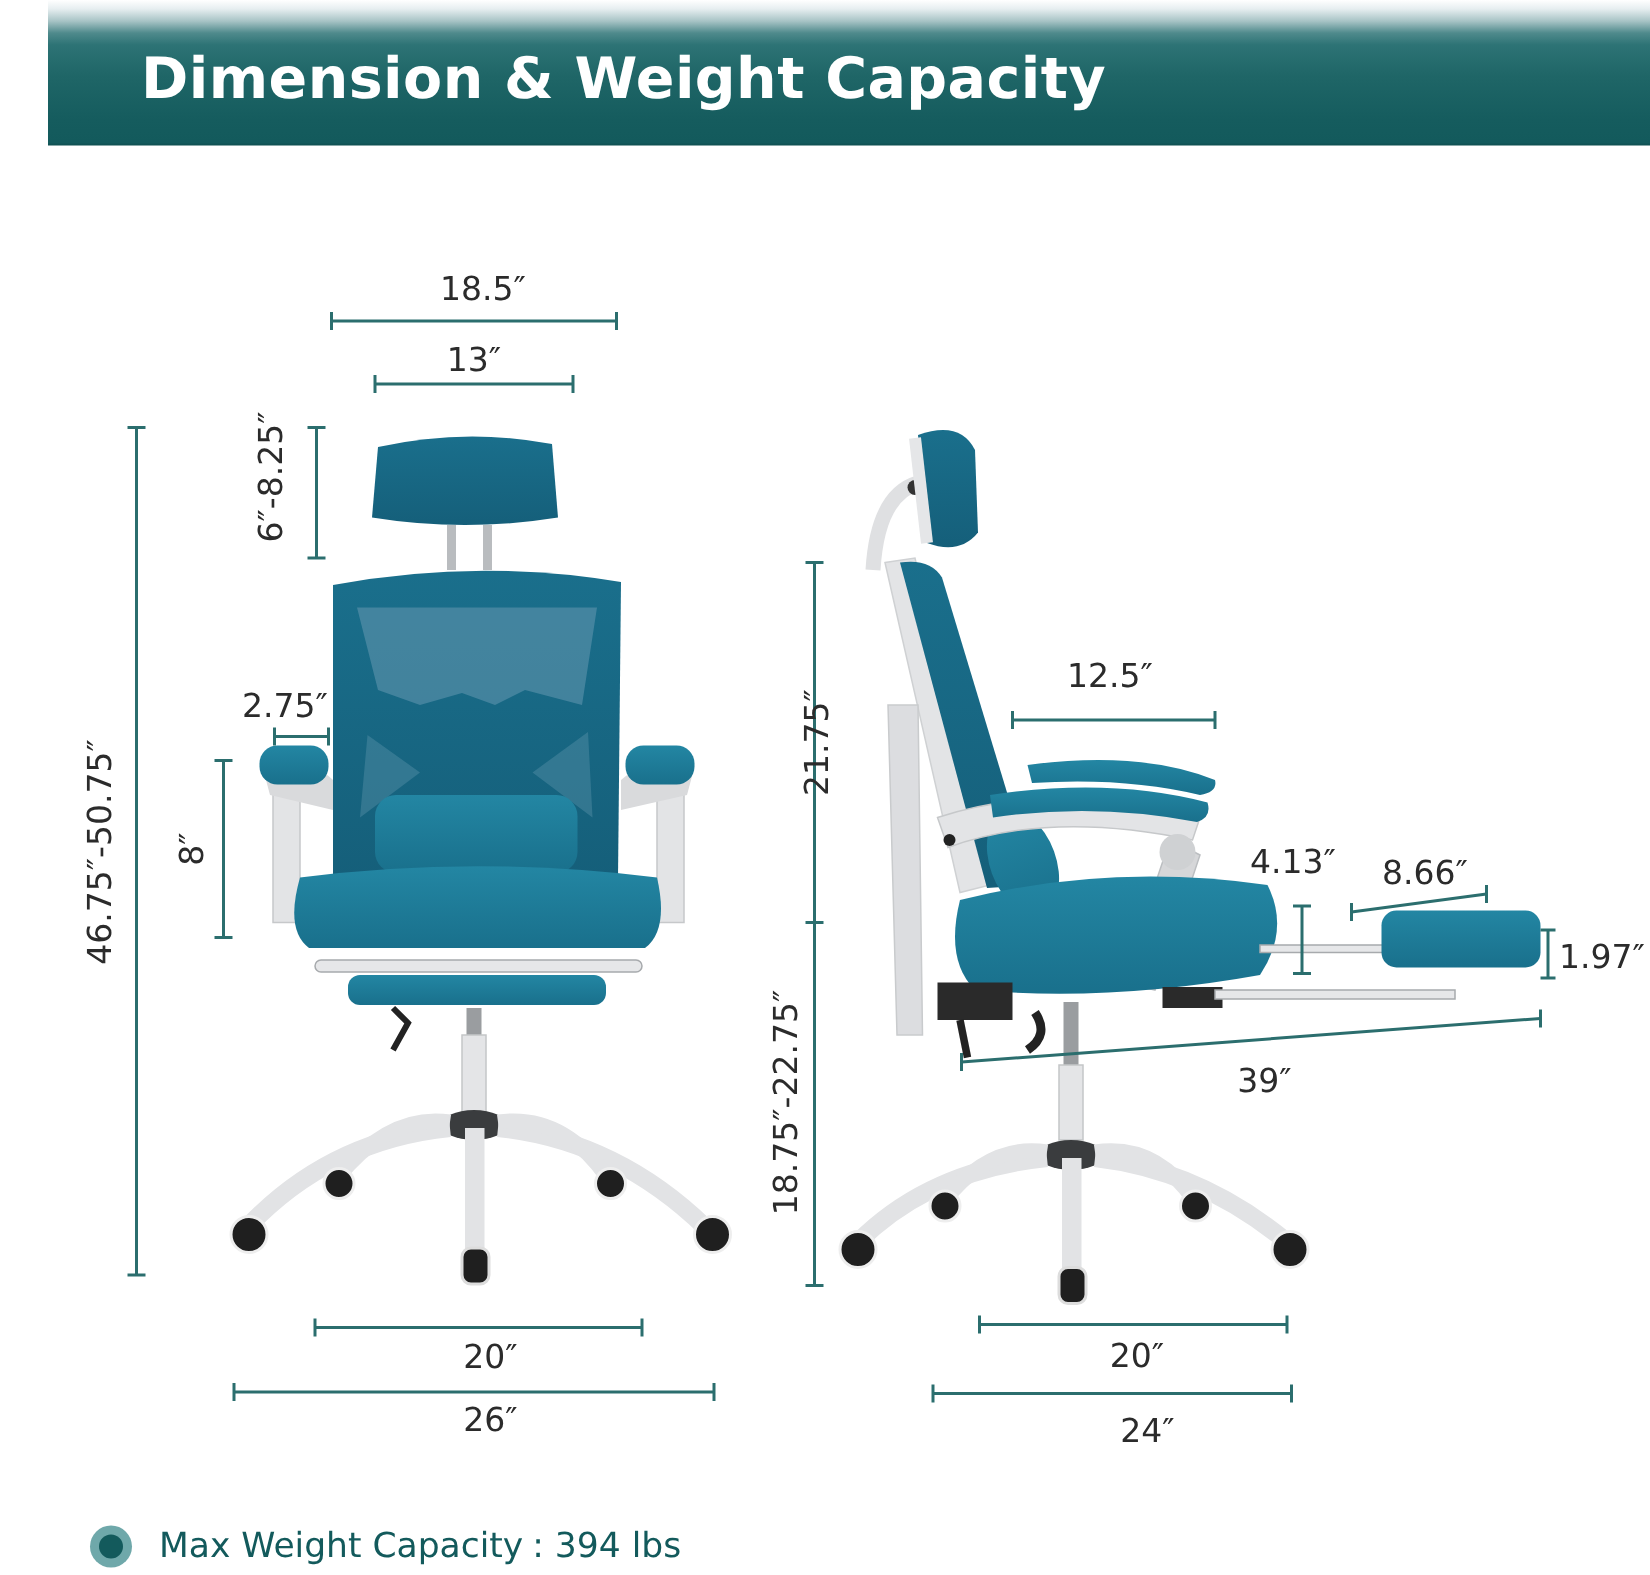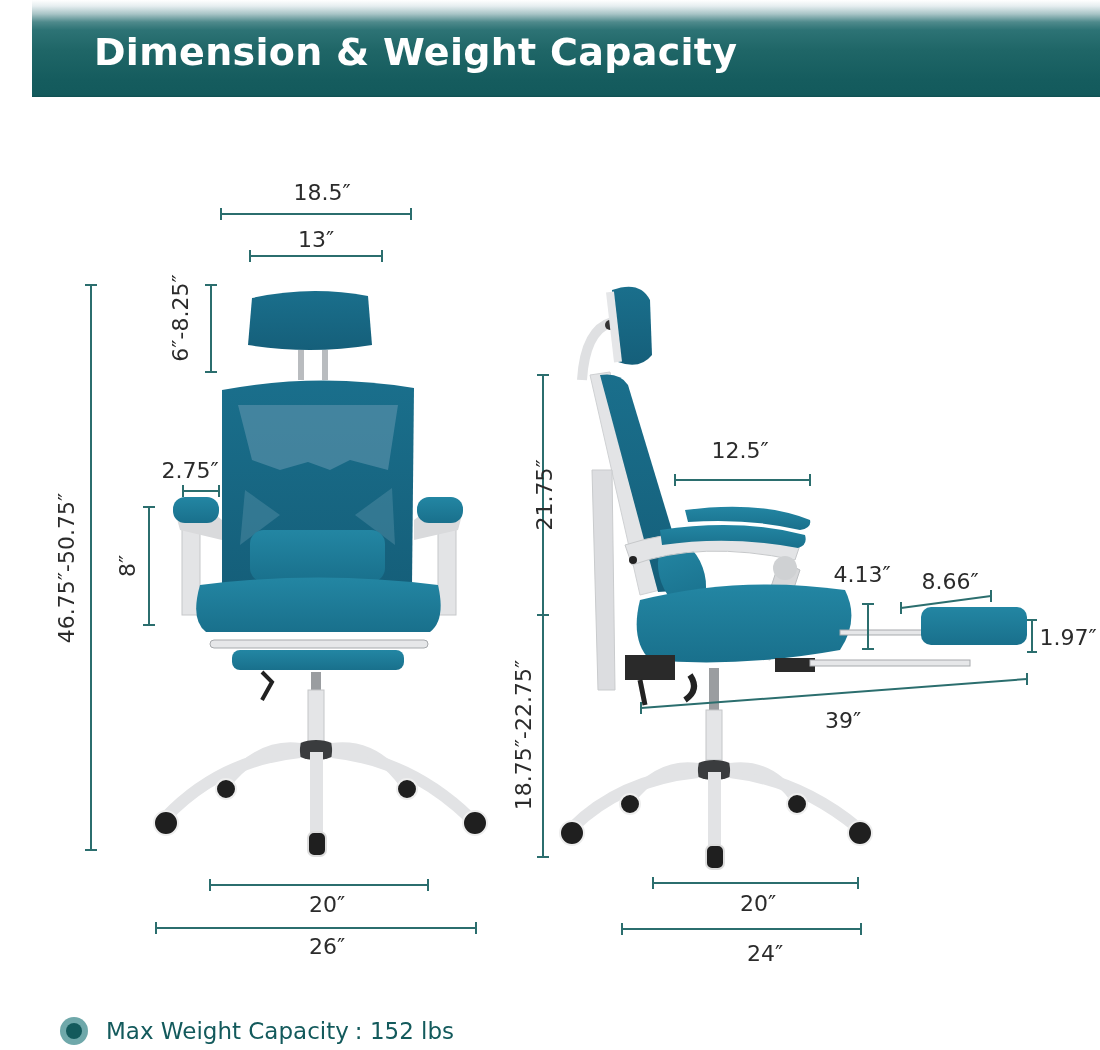--- a/index.html
+++ b/index.html
@@ -219,14 +219,14 @@
   <text class="dim" x="950" y="589" text-anchor="middle">8.66″</text>
   <text class="dim" x="1068" y="645" text-anchor="middle">1.97″</text>
   <text class="dim" x="843" y="728" text-anchor="middle">39″</text>
   <text class="dim" x="758" y="911" text-anchor="middle">20″</text>
   <text class="dim" x="765" y="961" text-anchor="middle">24″</text>
 </svg>
 
 <div class="footer">
   <span class="bullet"></span>
   <span class="label">Max Weight Capacity</span>
-  <span class="value">: 152 lbs</span>
+  <span class="value">: 394 lbs</span>
 </div>
 
 </body></html>

